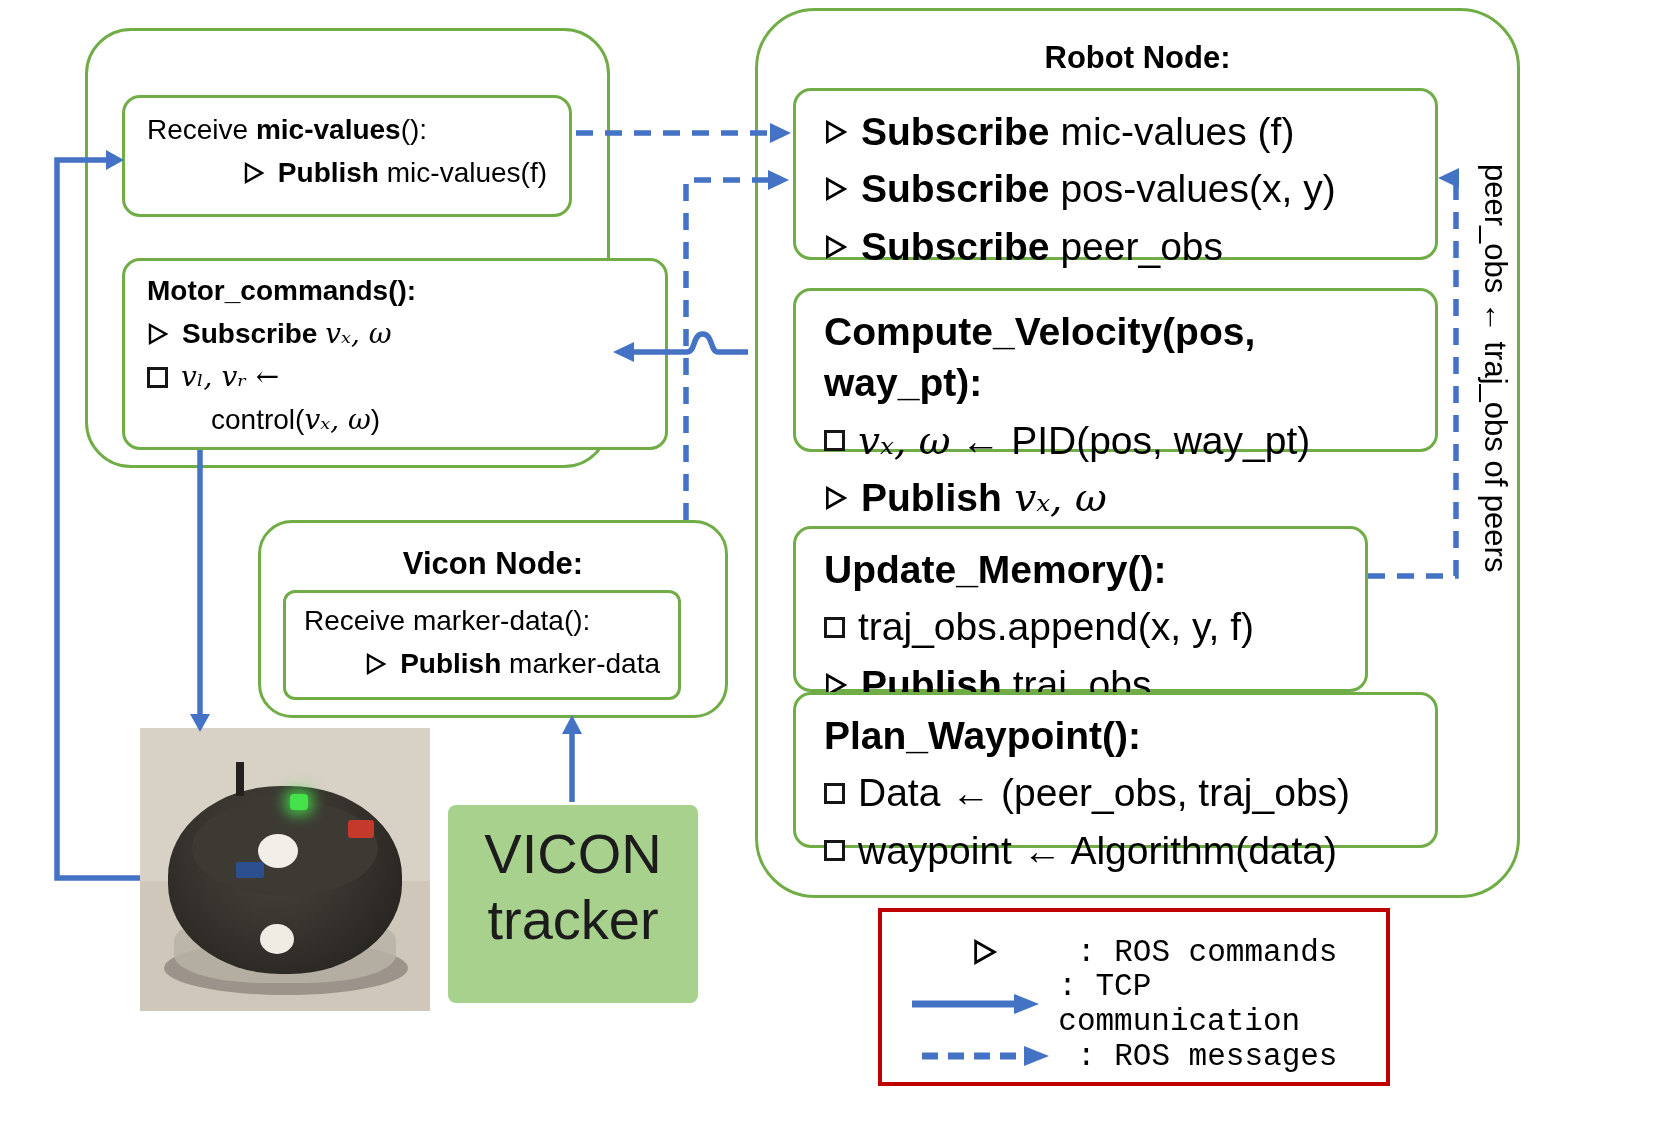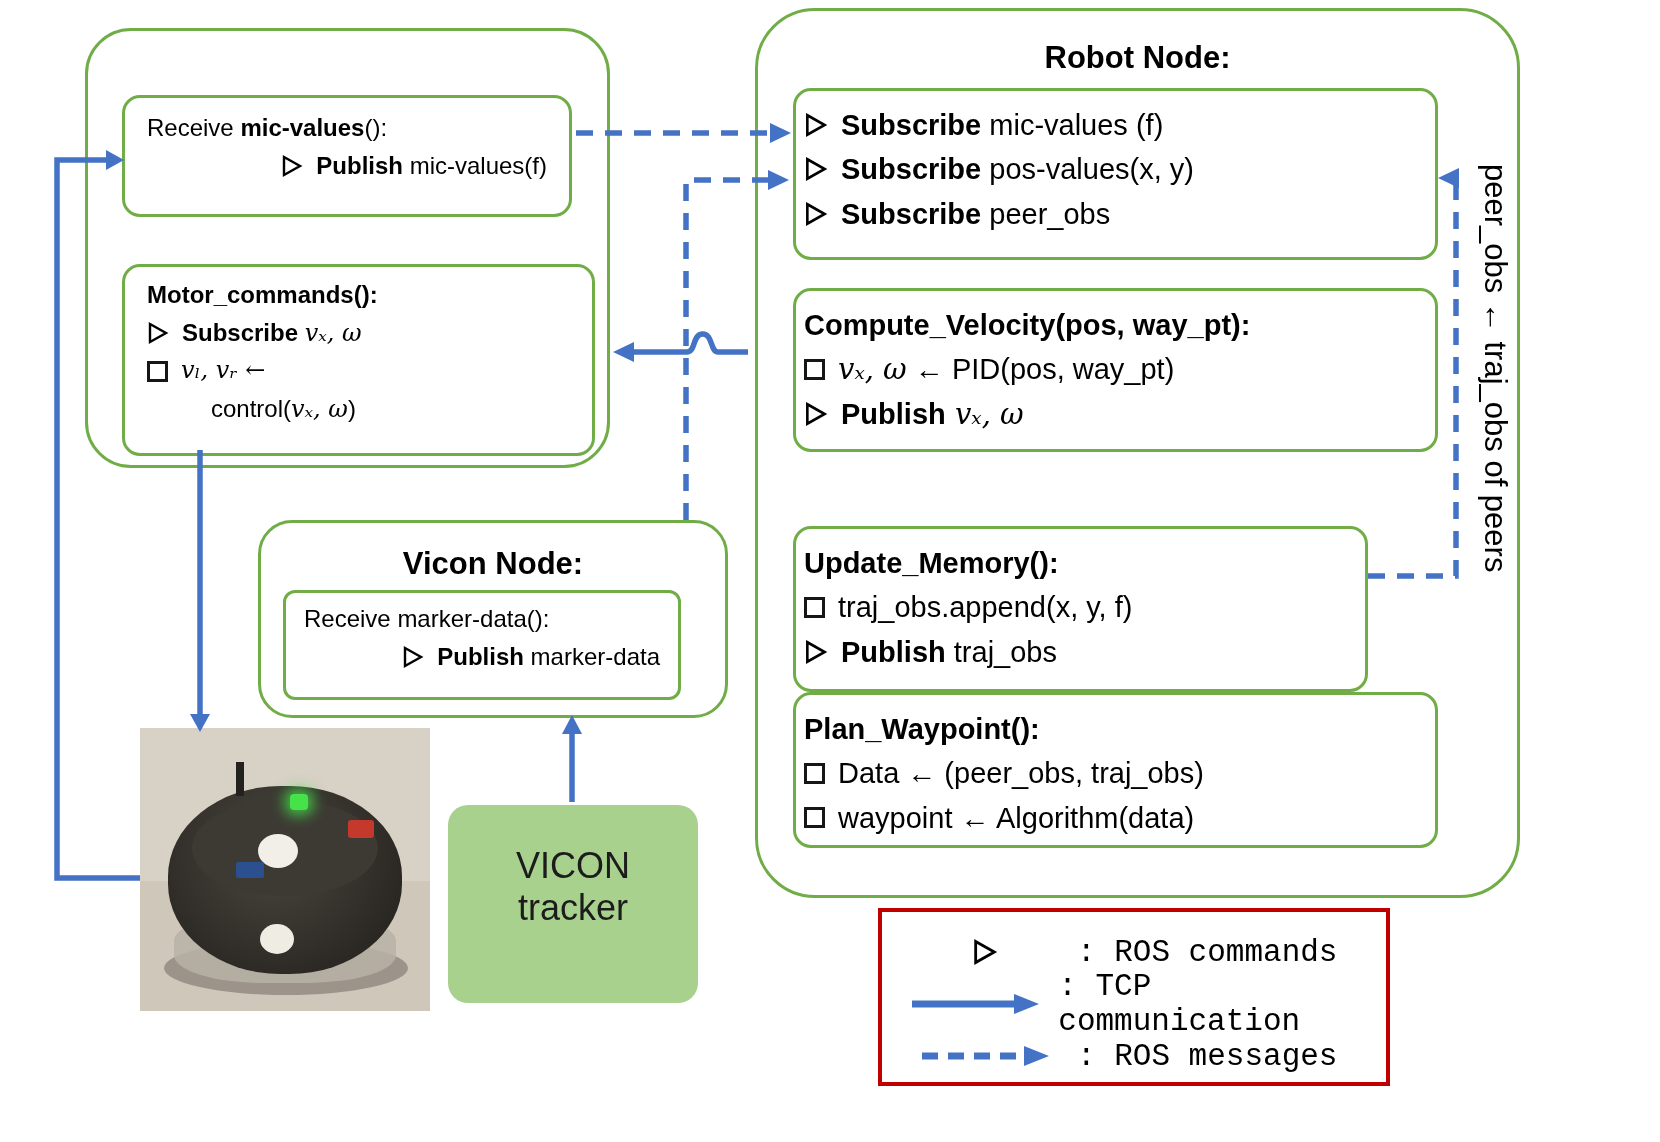--- a/index.html
+++ b/index.html
@@ -1,33 +1,33 @@
 <!DOCTYPE html>
 <html><head>
 <meta charset="utf-8">
 <style>
   * { margin:0; padding:0; box-sizing:border-box; }
   html,body { background:#ffffff; font-family:"Liberation Sans", sans-serif; color:#000; }
   #stage { position:relative; width:1660px; height:1142px; background:#fff; overflow:hidden; }
 
   .node { position:absolute; border:3px solid #70ad47; background:#fff; }
   .node-title { position:absolute; font-weight:bold; font-size:31px; text-align:center; }
-  .box { position:absolute; border:3px solid #70ad47; border-radius:18px; background:#fff; font-size:24px; line-height:1.32; padding:12px 22px; }
-  .box.big { font-size:29px; padding:15px 8px; }
+  .box { position:absolute; border:3px solid #70ad47; border-radius:18px; background:#fff; font-size:28px; line-height:1.32; padding:12px 22px; }
+  .box.big { font-size:39px; padding:15px 28px; }
   .b { font-weight:bold; }
   .math { font-family:"DejaVu Serif", serif; font-style:italic; }
   .row { display:flex; align-items:center; gap:13px; margin-top:6px; }
   .row .txt { white-space:nowrap; }
   .sq { width:21px; height:21px; border:3px solid #161616; background:#fff; display:inline-block; flex:0 0 auto; }
   .ab { display:inline-flex; flex:0 0 auto; }
   .indent1 { margin-left:26px;justify-content:flex-end; }
   .indent2 { margin-left:64px; }
 
-  .tracker { position:absolute; background:#a9d18e; border-radius:20px; text-align:center;
-             font-size:36px; line-height:1.18; color:#1c1c1c; padding-top:40px; }
+  .tracker { position:absolute; background:#a9d18e; border-radius:8px; text-align:center;
+             font-size:56px; line-height:1.18; color:#1c1c1c; padding-top:16px; }
 
   .side-label { position:absolute; font-size:31px; white-space:nowrap;
                 transform-origin:0 0; transform:rotate(90deg); }
 
   .legend { position:absolute; border:4px solid #c00000; background:#fff; padding:14px 10px; }
   .legend-row { display:flex; align-items:center; height:52px; }
   .legend-sym { width:185px; display:flex; justify-content:center; align-items:center; }
   .legend-label { font-size:31px; }
 
   
@@ -60,21 +60,21 @@
     <div class="row indent1">
       <span class="ab">
           <svg width="22" height="24" viewBox="0 0 22 24">
             <path d="M3 3 L19 12 L3 21 Z" fill="#fff" stroke="#000" stroke-width="2.4"></path>
           </svg>
         </span>
       <span class="txt"><span class="b">Publish</span><span> mic-values(f)</span></span>
     </div>
   </div>
 
-  <div class="box" style="left:122px; top:264px; width:473px; height:192px;">
+  <div class="box" style="left:122px; top:258px; width:546px; height:192px;">
     <div class="b">Motor_commands():</div>
     <div class="row">
       <span class="ab">
           <svg width="22" height="24" viewBox="0 0 22 24">
             <path d="M3 3 L19 12 L3 21 Z" fill="#fff" stroke="#000" stroke-width="2.4"></path>
           </svg>
         </span>
       <span class="txt"><span class="b">Subscribe</span><span> </span><span class="math">vₓ, ω</span></span>
     </div>
     <div class="row">

